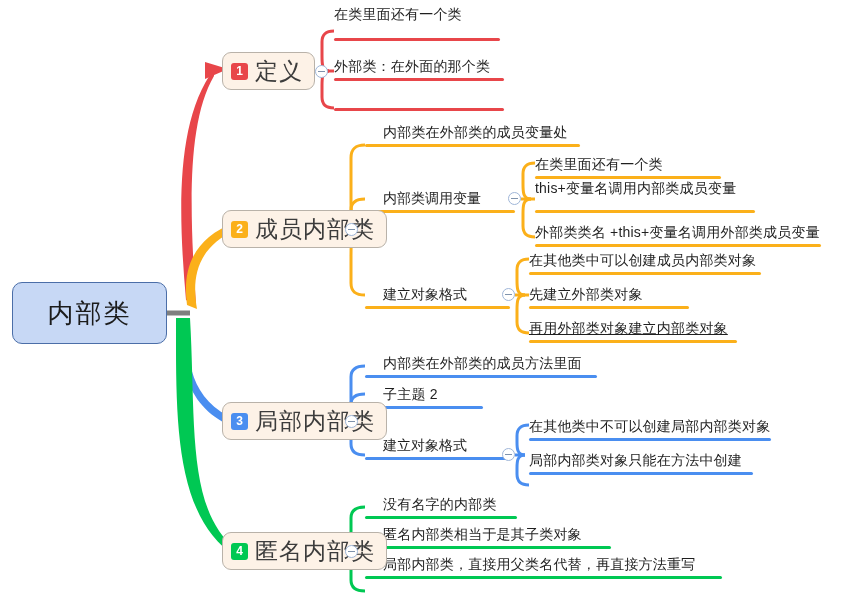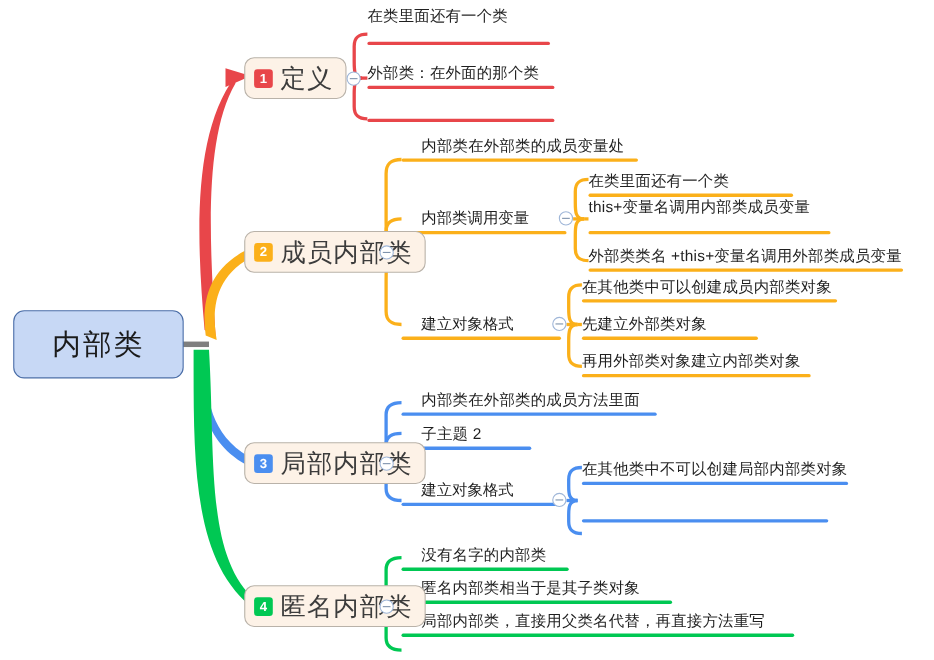--- a/index.html
+++ b/index.html
@@ -212,21 +212,21 @@
   <div class="mid" style="left:383px; top:286px;">建立对象格式</div>
   <div class="leaf-rule" style="left:365px; top:306px; width:145px; background:#fbb01a;"></div>
   <div class="toggle" style="left:502px; top:288px;"></div>
 
   <div class="leaf" style="left:529px; top:252px;">在其他类中可以创建成员内部类对象</div>
   <div class="leaf-rule" style="left:529px; top:272px; width:232px; background:#fbb01a;"></div>
 
   <div class="leaf" style="left:529px; top:286px;">先建立外部类对象</div>
   <div class="leaf-rule" style="left:529px; top:306px; width:160px; background:#fbb01a;"></div>
 
-  <div class="leaf" style="left:529px; top:320px;">再用外部类对象建立内部类对象</div>
+  <div class="leaf" style="left:529px; top:320px;text-decoration:underline;">再用外部类对象建立内部类对象</div>
   <div class="leaf-rule" style="left:529px; top:340px; width:208px; background:#fbb01a;"></div>
 
   <div class="topic" style="left:222px; top:402px;">
     <span class="badge" style="background:#4a8ef0;">3</span>
     <span class="tlabel">局部内部类</span>
   </div>
   <div class="toggle" style="left:345px; top:415px;"></div>
 
   <div class="leaf" style="left:383px; top:355px;text-align:center;">内部类在外部类的成员方法里面</div>
   <div class="leaf-rule" style="left:365px; top:375px; width:232px; background:#4a8ef0;"></div>
@@ -234,20 +234,21 @@
   <div class="leaf" style="left:383px; top:386px;">子主题 2</div>
   <div class="leaf-rule" style="left:365px; top:406px; width:118px; background:#4a8ef0;"></div>
 
   <div class="mid" style="left:383px; top:437px;">建立对象格式</div>
   <div class="leaf-rule" style="left:365px; top:457px; width:145px; background:#4a8ef0;"></div>
   <div class="toggle" style="left:502px; top:448px;"></div>
 
   <div class="leaf" style="left:529px; top:418px;">在其他类中不可以创建局部内部类对象</div>
   <div class="leaf-rule" style="left:529px; top:438px; width:242px; background:#4a8ef0;"></div>
 
+  <div class="leaf" style="left:529px; top:452px;">局部内部类对象只能在方法中创建</div>
   <div class="leaf-rule" style="left:529px; top:472px; width:224px; background:#4a8ef0;"></div>
 
   <div class="topic" style="left:222px; top:532px;">
     <span class="badge" style="background:#00c853;">4</span>
     <span class="tlabel">匿名内部类</span>
   </div>
   <div class="toggle" style="left:345px; top:545px;"></div>
 
   <div class="leaf" style="left:383px; top:496px;">没有名字的内部类</div>
   <div class="leaf-rule" style="left:365px; top:516px; width:152px; background:#00c853;"></div>

